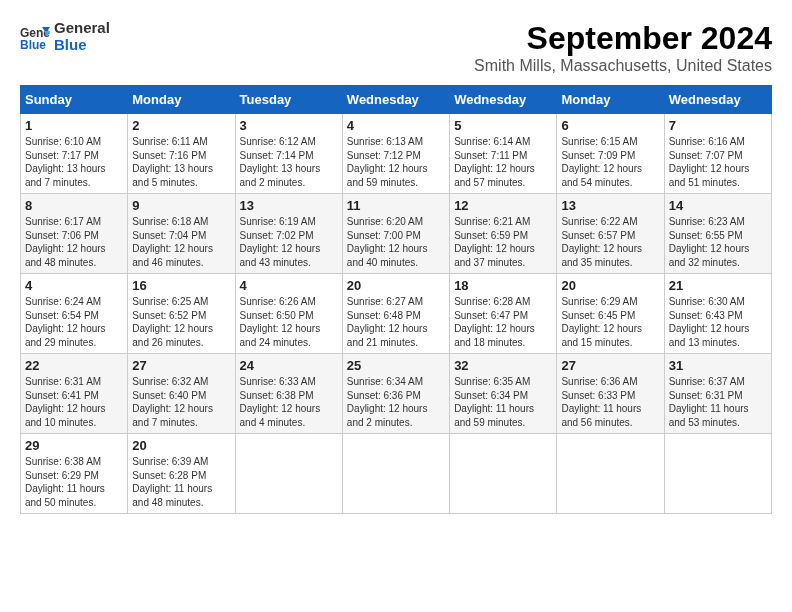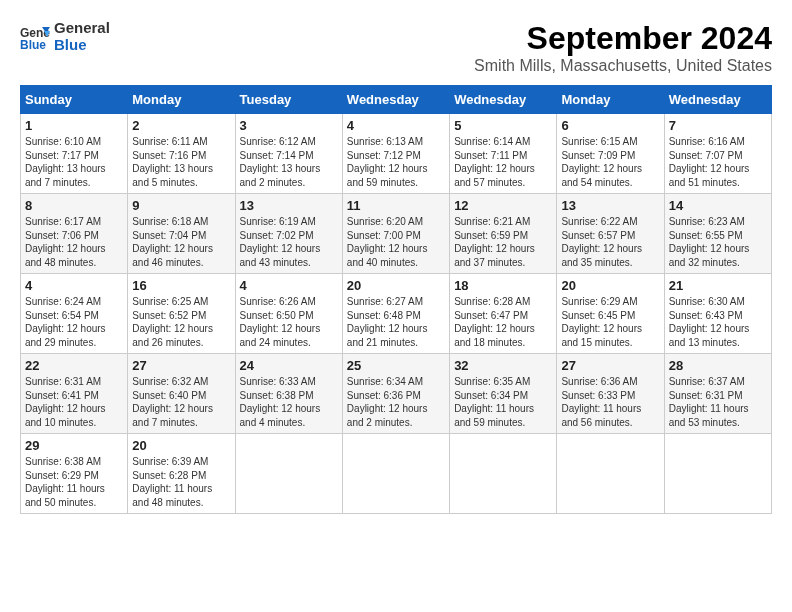--- a/index.html
+++ b/index.html
@@ -224,21 +224,21 @@
         </td>
         <td>
           <span class="day-num">32</span>
           <div class="day-info">Sunrise: 6:35 AM<br>Sunset: 6:34 PM<br>Daylight: 11 hours and 59 minutes.</div>
         </td>
         <td>
           <span class="day-num">27</span>
           <div class="day-info">Sunrise: 6:36 AM<br>Sunset: 6:33 PM<br>Daylight: 11 hours and 56 minutes.</div>
         </td>
         <td>
-          <span class="day-num">28</span>
+          <span class="day-num">31</span>
           <div class="day-info">Sunrise: 6:37 AM<br>Sunset: 6:31 PM<br>Daylight: 11 hours and 53 minutes.</div>
         </td>
       </tr>
       <tr>
         <td>
           <span class="day-num">29</span>
           <div class="day-info">Sunrise: 6:38 AM<br>Sunset: 6:29 PM<br>Daylight: 11 hours and 50 minutes.</div>
         </td>
         <td>
           <span class="day-num">20</span>

